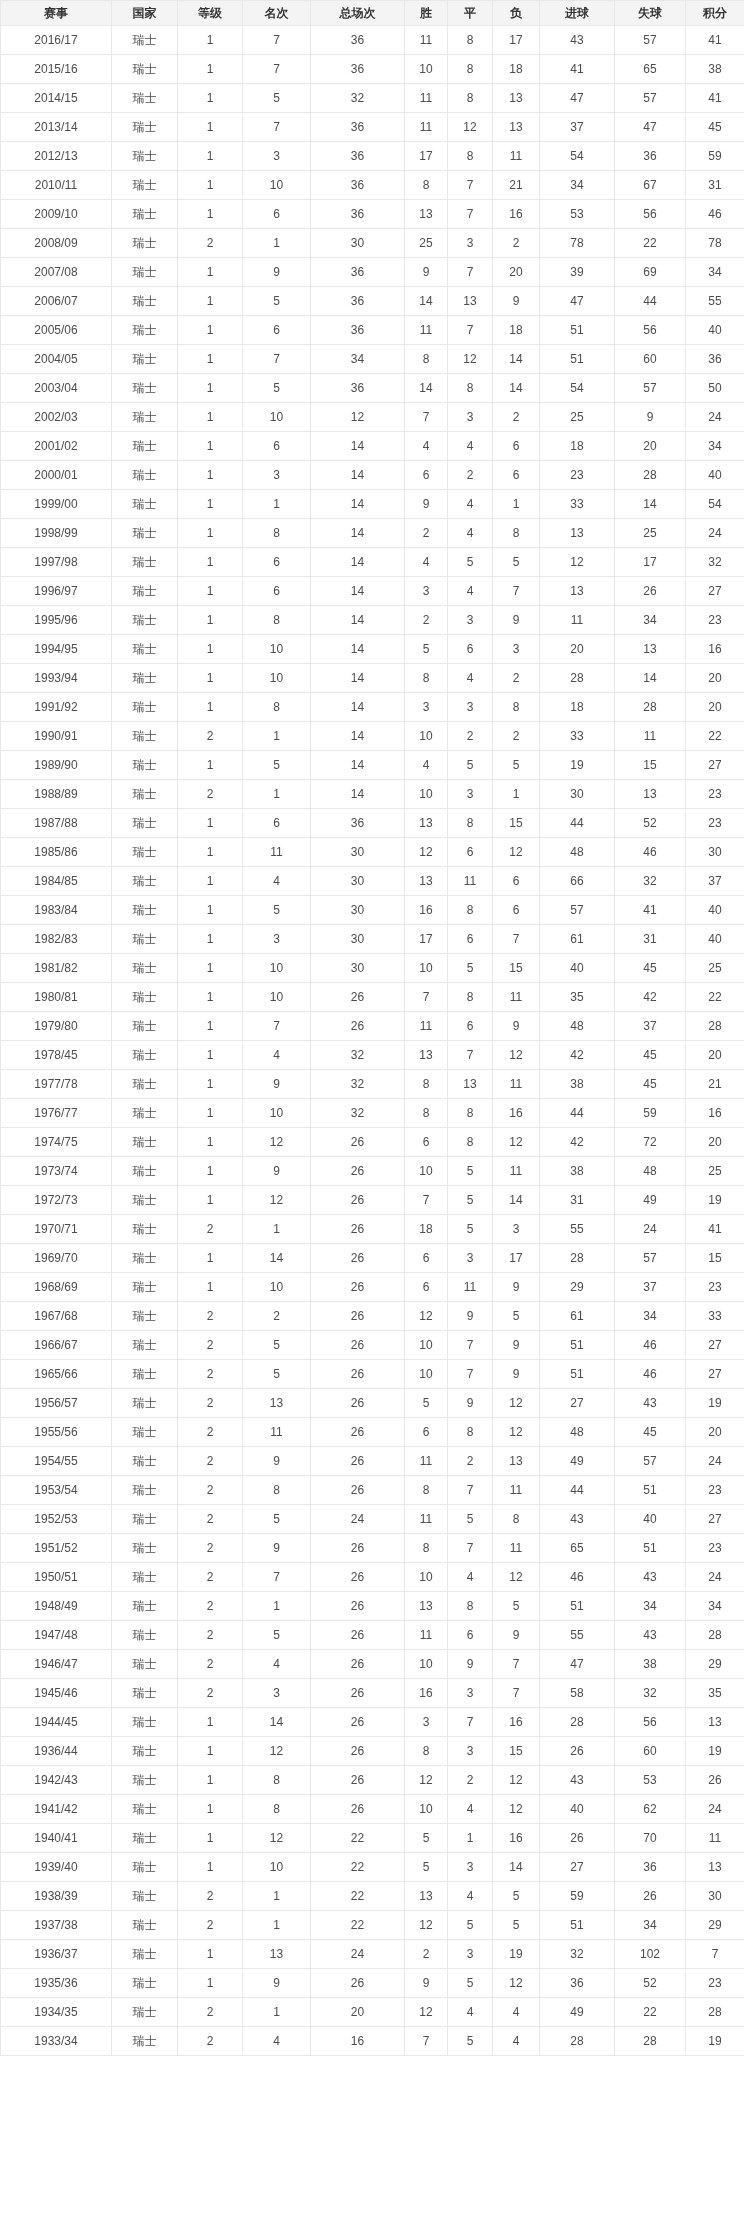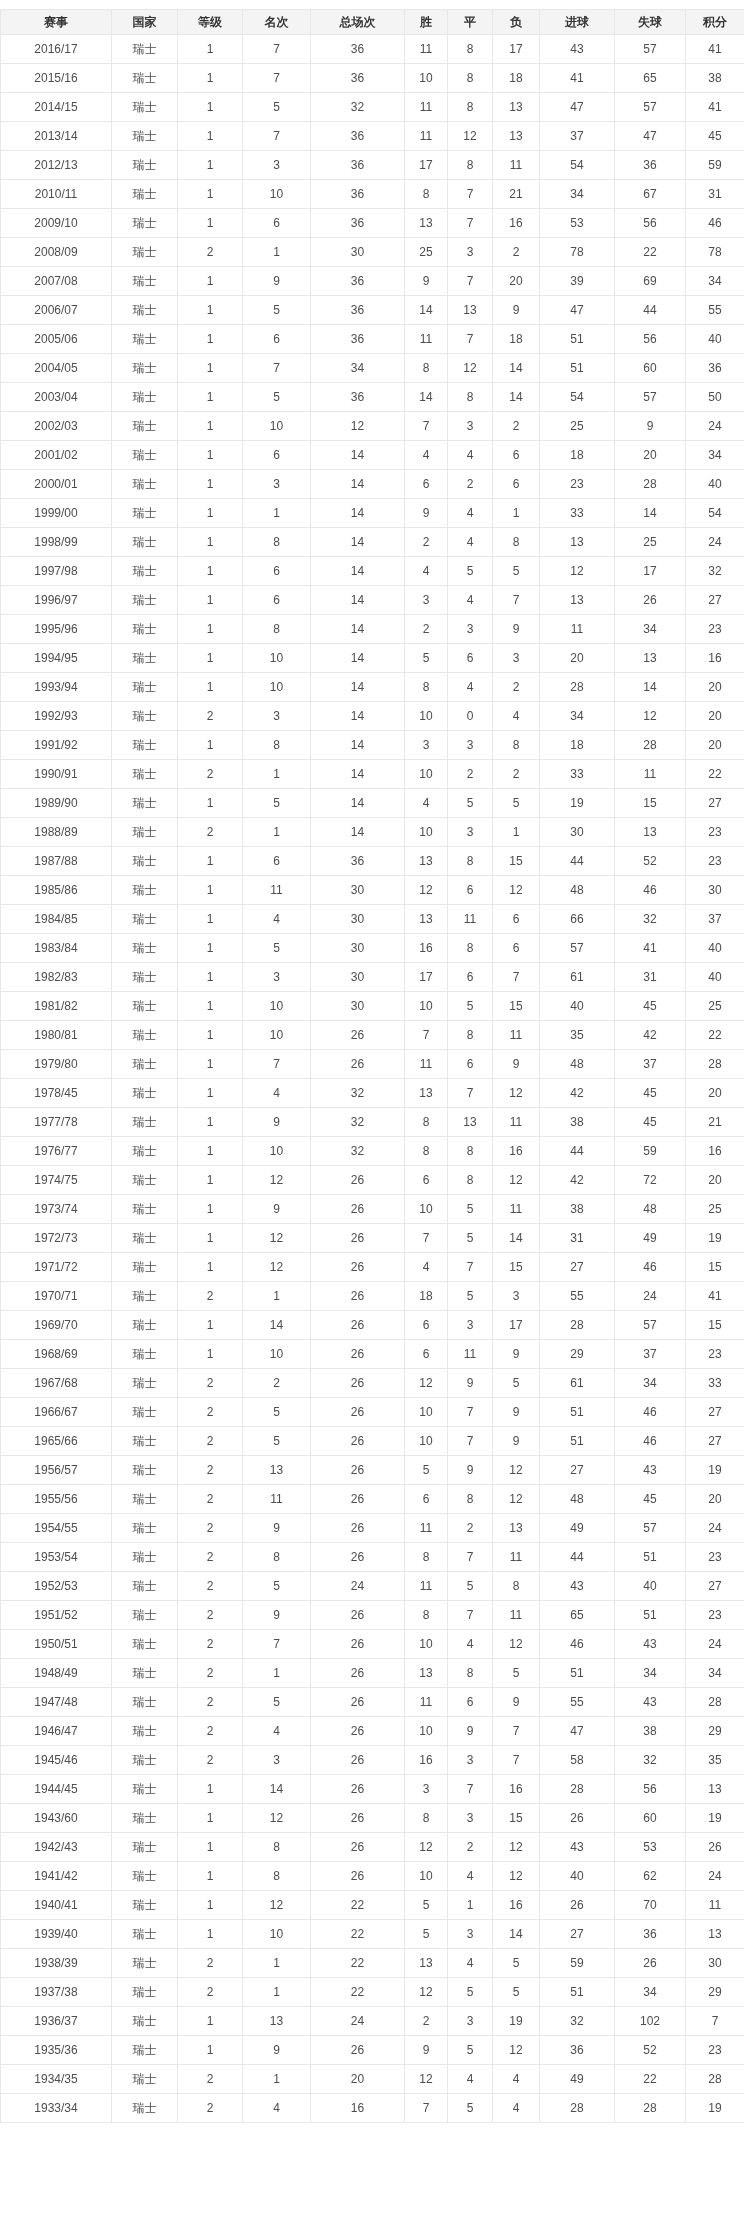--- a/index.html
+++ b/index.html
@@ -13,21 +13,20 @@
     margin: 0;
     padding: 0;
     background: #ffffff;
     width: 744px;
     font-family: "Liberation Sans", "DejaVu Sans", sans-serif;
   }
   table.stats {
     width: 744px;
     border-collapse: collapse;
     table-layout: fixed;
-    margin-top: 9px;
   }
   table.stats th {
     background: var(--header-bg);
     color: var(--header-text);
     font-size: 12px;
     font-weight: bold;
     height: 25px;
     text-align: center;
     vertical-align: middle;
     border: 1px solid var(--border);
@@ -373,33 +372,20 @@
         <td>10</td>
         <td>14</td>
         <td>8</td>
         <td>4</td>
         <td>2</td>
         <td>28</td>
         <td>14</td>
         <td>20</td>
       </tr>
       <tr>
-        <td>1992/93</td>
-        <td>瑞士</td>
-        <td>2</td>
-        <td>3</td>
-        <td>14</td>
-        <td>10</td>
-        <td>0</td>
-        <td>4</td>
-        <td>34</td>
-        <td>12</td>
-        <td>20</td>
-      </tr>
-      <tr>
         <td>1991/92</td>
         <td>瑞士</td>
         <td>1</td>
         <td>8</td>
         <td>14</td>
         <td>3</td>
         <td>3</td>
         <td>8</td>
         <td>18</td>
         <td>28</td>
@@ -620,33 +606,20 @@
         <td>12</td>
         <td>26</td>
         <td>7</td>
         <td>5</td>
         <td>14</td>
         <td>31</td>
         <td>49</td>
         <td>19</td>
       </tr>
       <tr>
-        <td>1971/72</td>
-        <td>瑞士</td>
-        <td>1</td>
-        <td>12</td>
-        <td>26</td>
-        <td>4</td>
-        <td>7</td>
-        <td>15</td>
-        <td>27</td>
-        <td>46</td>
-        <td>15</td>
-      </tr>
-      <tr>
         <td>1970/71</td>
         <td>瑞士</td>
         <td>2</td>
         <td>1</td>
         <td>26</td>
         <td>18</td>
         <td>5</td>
         <td>3</td>
         <td>55</td>
         <td>24</td>
@@ -867,21 +840,21 @@
         <td>14</td>
         <td>26</td>
         <td>3</td>
         <td>7</td>
         <td>16</td>
         <td>28</td>
         <td>56</td>
         <td>13</td>
       </tr>
       <tr>
-        <td>1943/60</td>
+        <td>1936/44</td>
         <td>瑞士</td>
         <td>1</td>
         <td>12</td>
         <td>26</td>
         <td>8</td>
         <td>3</td>
         <td>15</td>
         <td>26</td>
         <td>60</td>
         <td>19</td>

